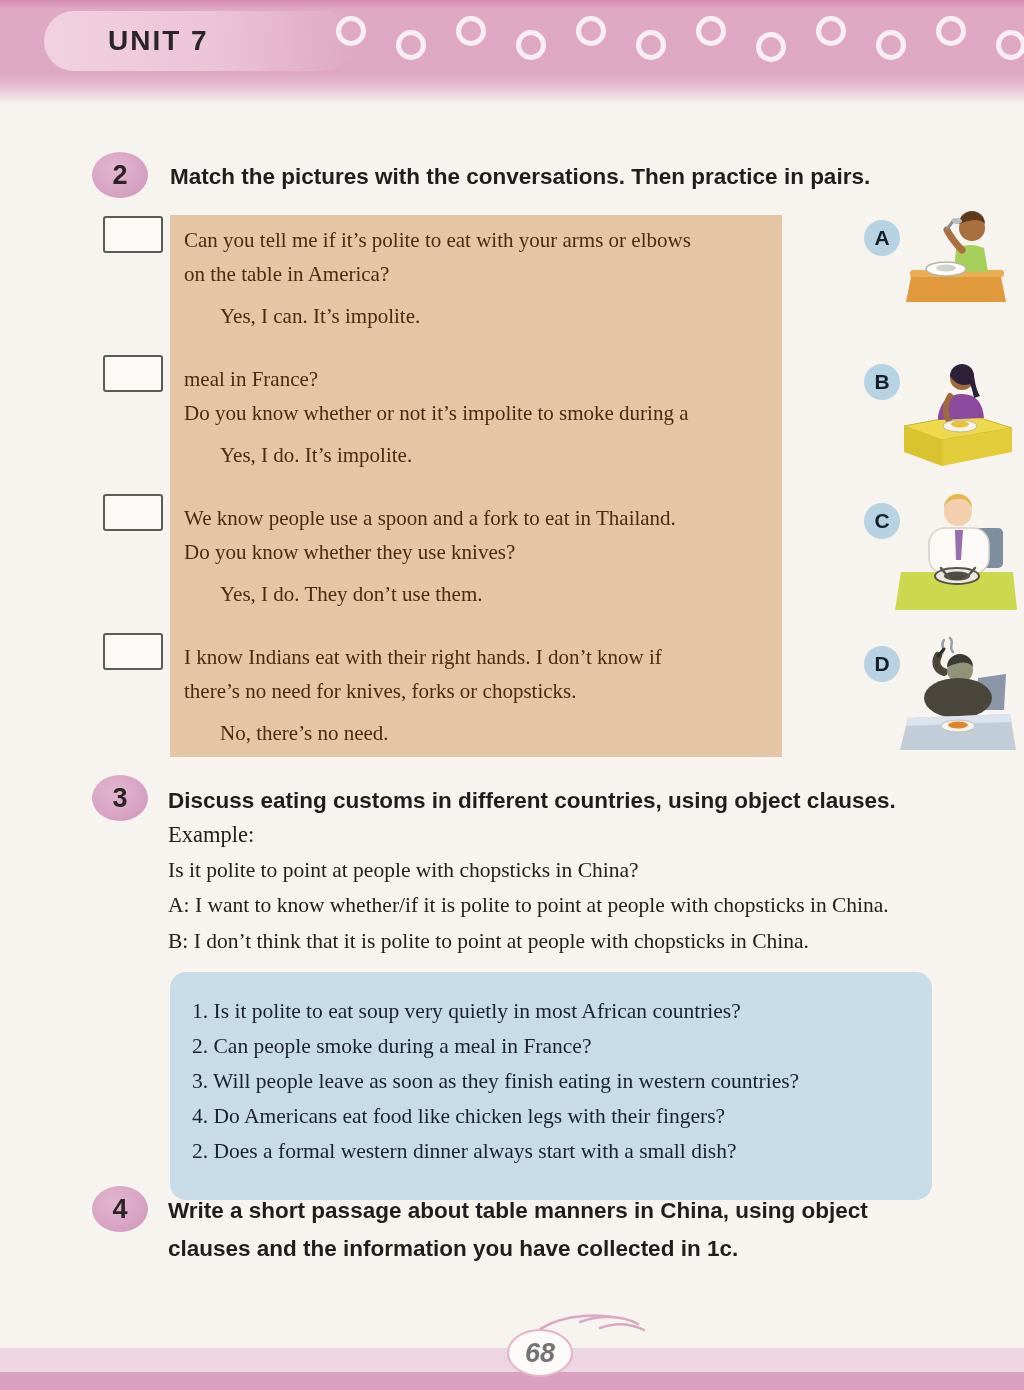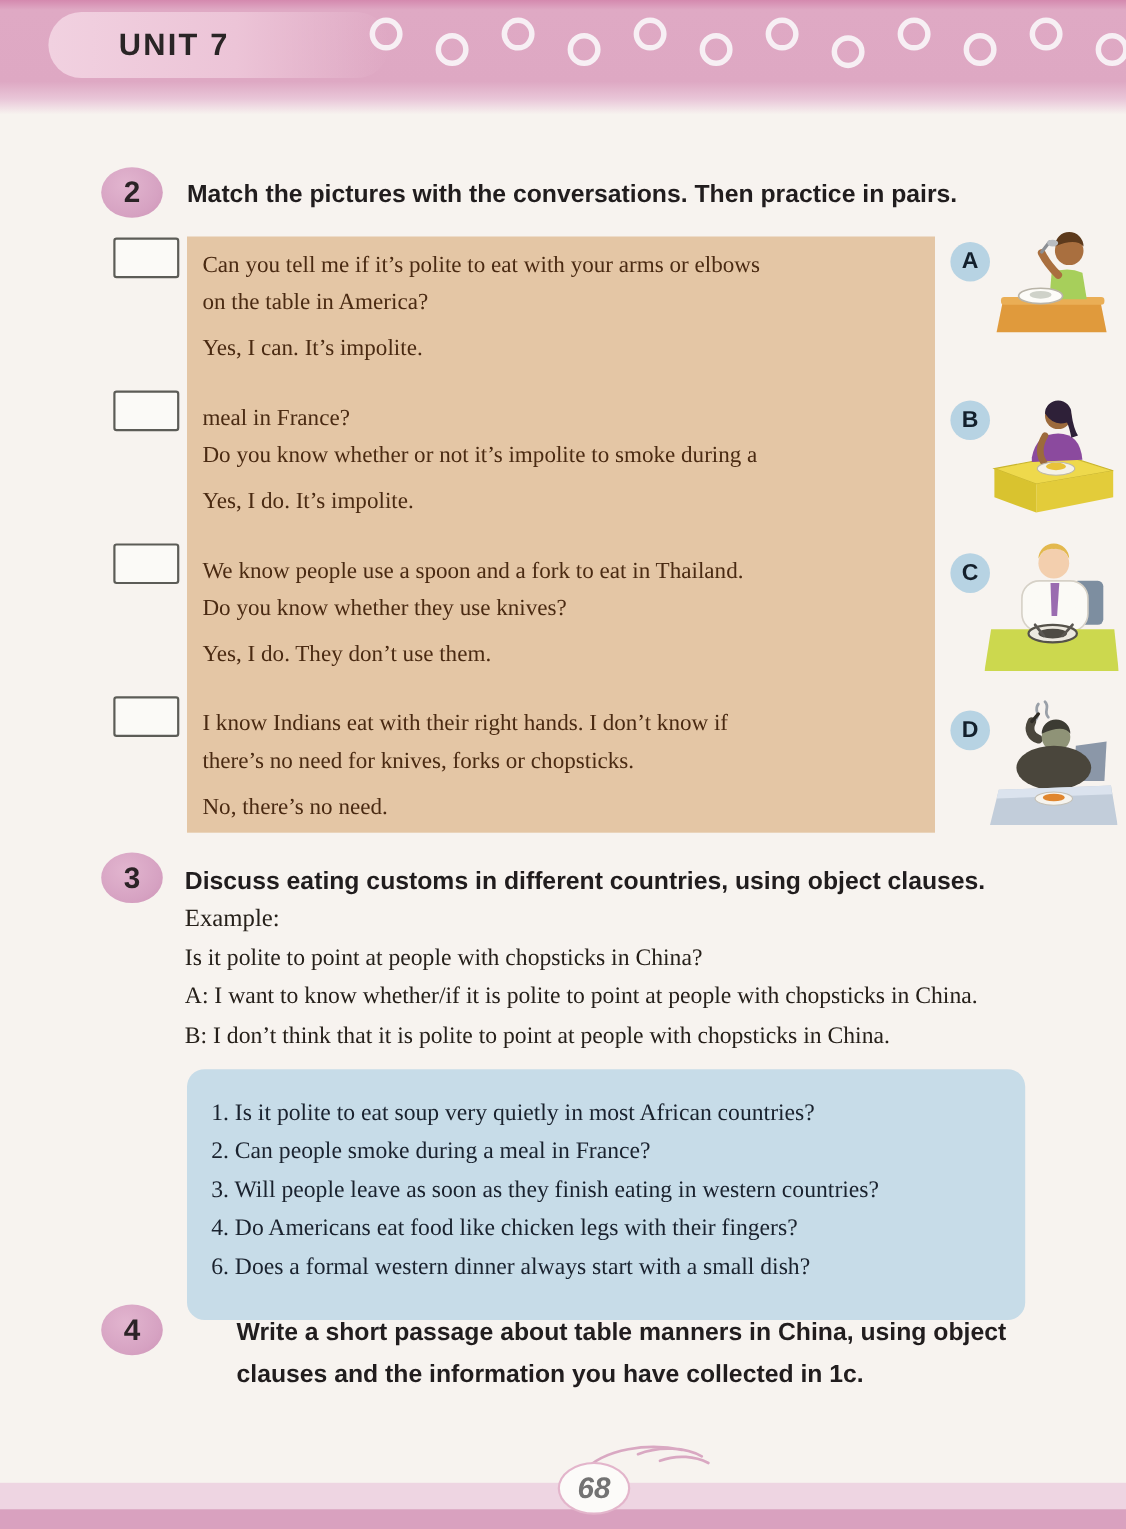--- a/index.html
+++ b/index.html
@@ -31,29 +31,29 @@
   .badge {
     position:absolute; width:56px; height:46px; border-radius:50%;
     background:radial-gradient(ellipse at 40% 35%, #e2b5cf 0%, #d6a2c2 65%, #cd92b6 100%);
     display:flex; align-items:center; justify-content:center;
     font-weight:bold; font-size:27px; color:#2b2326;
   }
   .sec-title { position:absolute; font-weight:bold; font-size:22.5px; color:#211d1e; white-space:nowrap; }
 
   
   .tan-box {
-    position:absolute; left:170px; top:215px; width:680px; height:542px;
+    position:absolute; left:170px; top:215px; width:612px; height:542px;
     background:#e4c6a5; padding:8px 14px;
   }
   .conv { margin-bottom:29px; }
   .q-line, .a-line {
     font-family:"Liberation Serif", serif; font-size:21px; line-height:34px;
     color:#4a2a12; white-space:nowrap;
   }
-  .a-line { margin-top:8px; }
+  .a-line { margin-top:8px;margin-left:36px; }
   .answer-box {
     position:absolute; left:103px; width:60px; height:37px;
     background:#fbfaf7; border:2px solid #5c5c57; border-radius:3px;
   }
   .label-circle {
     position:absolute; left:864px; width:36px; height:36px; border-radius:50%;
     background:#b7d3e3; display:flex; align-items:center; justify-content:center;
     font-weight:bold; font-size:21px; color:#13202c;
   }
   .pic { position:absolute; }
@@ -67,21 +67,21 @@
   .blue-box {
     position:absolute; left:170px; top:972px; width:762px; height:228px;
     background:#c7dce8; border-radius:16px; padding:22px 10px 0 22px;
   }
   .blue-q {
     font-family:"Liberation Serif", serif; font-size:21.5px; line-height:35px;
     color:#1a222e; white-space:nowrap;
   }
 
   
-  .sec4-line { position:absolute; left:168px; font-weight:bold; font-size:22.5px; color:#211d1e; white-space:nowrap;margin-left:47px; }
+  .sec4-line { position:absolute; left:168px; font-weight:bold; font-size:22.5px; color:#211d1e; white-space:nowrap; }
 
   
   .footer-light { position:absolute; left:0; top:1348px; width:1024px; height:24px; background:#eed5e2; }
   .footer-dark  { position:absolute; left:0; top:1372px; width:1024px; height:18px; background:#d9a1bf; }
   .page-num-ellipse {
     position:absolute; left:507px; top:1329px; width:66px; height:48px;
     background:#fcfbf9; border:2px solid #e3b5cb; border-radius:50%;
     display:flex; align-items:center; justify-content:center;
   }
   .page-num { font-weight:bold; font-style:italic; font-size:27px; color:#737373; }
@@ -209,21 +209,21 @@
   <div class="serif-line" style="top:822px;font-size:22.5px">Example:</div>
   <div class="serif-line" style="top:858px">Is it polite to point at people with chopsticks in China?</div>
   <div class="serif-line" style="top:893px">A: I want to know whether/if it is polite to point at people with chopsticks in China.</div>
   <div class="serif-line" style="top:929px">B: I don’t think that it is polite to point at people with chopsticks in China.</div>
 
   <div class="blue-box">
     <div class="blue-q">1. Is it polite to eat soup very quietly in most African countries?</div>
     <div class="blue-q">2. Can people smoke during a meal in France?</div>
     <div class="blue-q">3. Will people leave as soon as they finish eating in western countries?</div>
     <div class="blue-q">4. Do Americans eat food like chicken legs with their fingers?</div>
-    <div class="blue-q">6. Does a formal western dinner always start with a small dish?</div>
+    <div class="blue-q">2. Does a formal western dinner always start with a small dish?</div>
   </div>
 
   <div class="badge" style="left:92px;top:1186px">
     <span>4</span>
   </div>
   <div class="sec4-line" style="top:1198px">Write a short passage about table manners in China, using object</div>
   <div class="sec4-line" style="top:1236px">clauses and the information you have collected in 1c.</div>
 
   <div class="footer-light"></div>
   <div class="footer-dark"></div>

